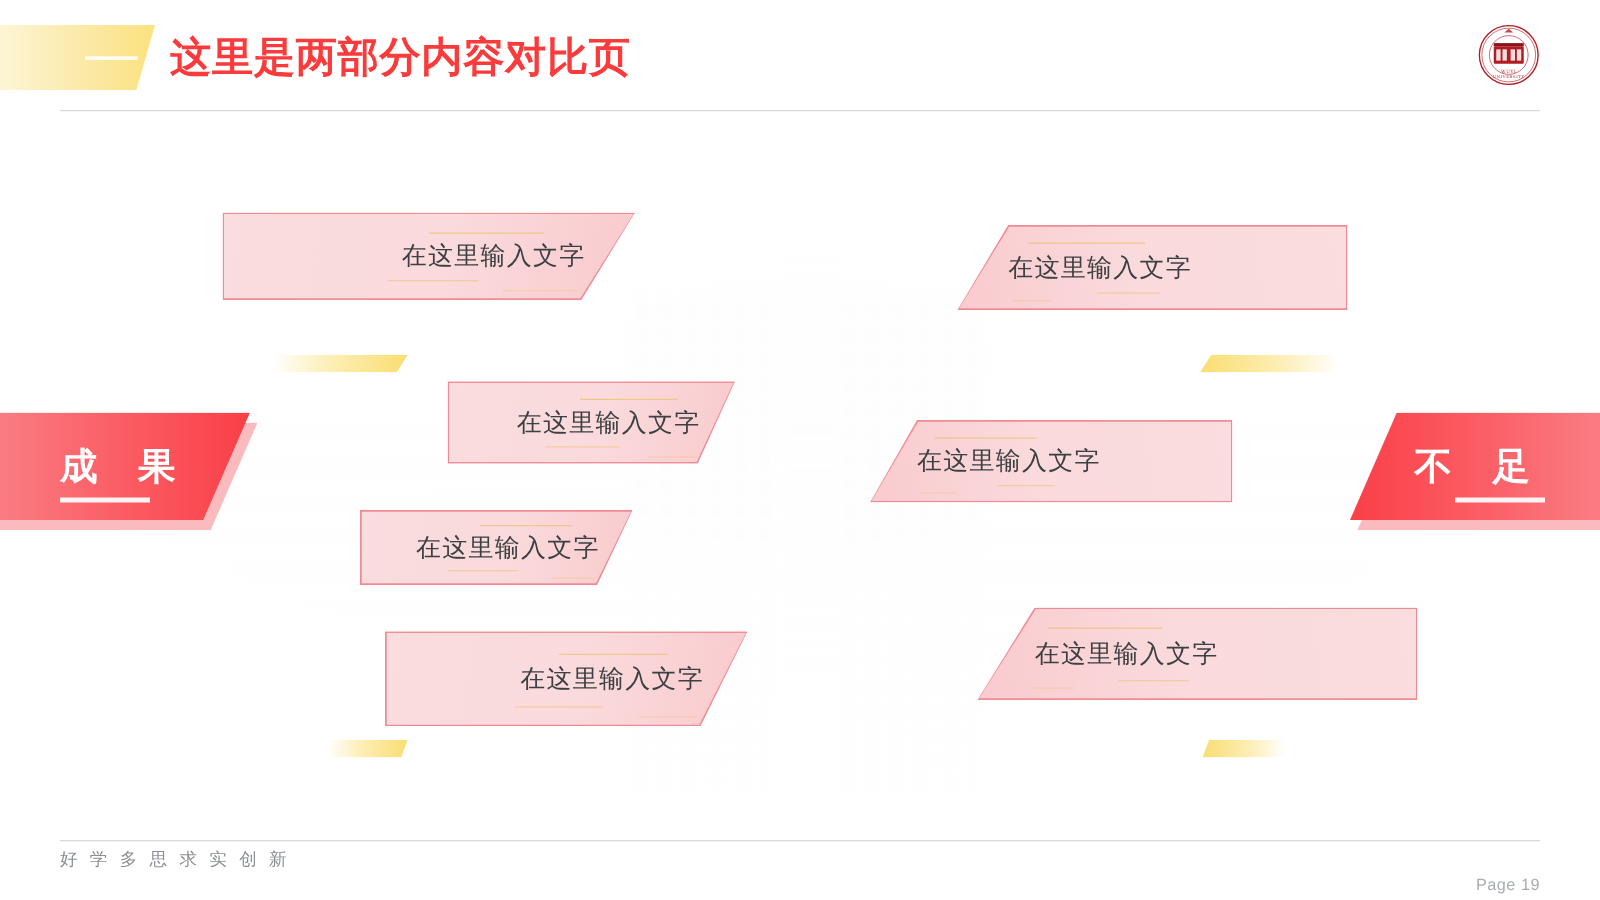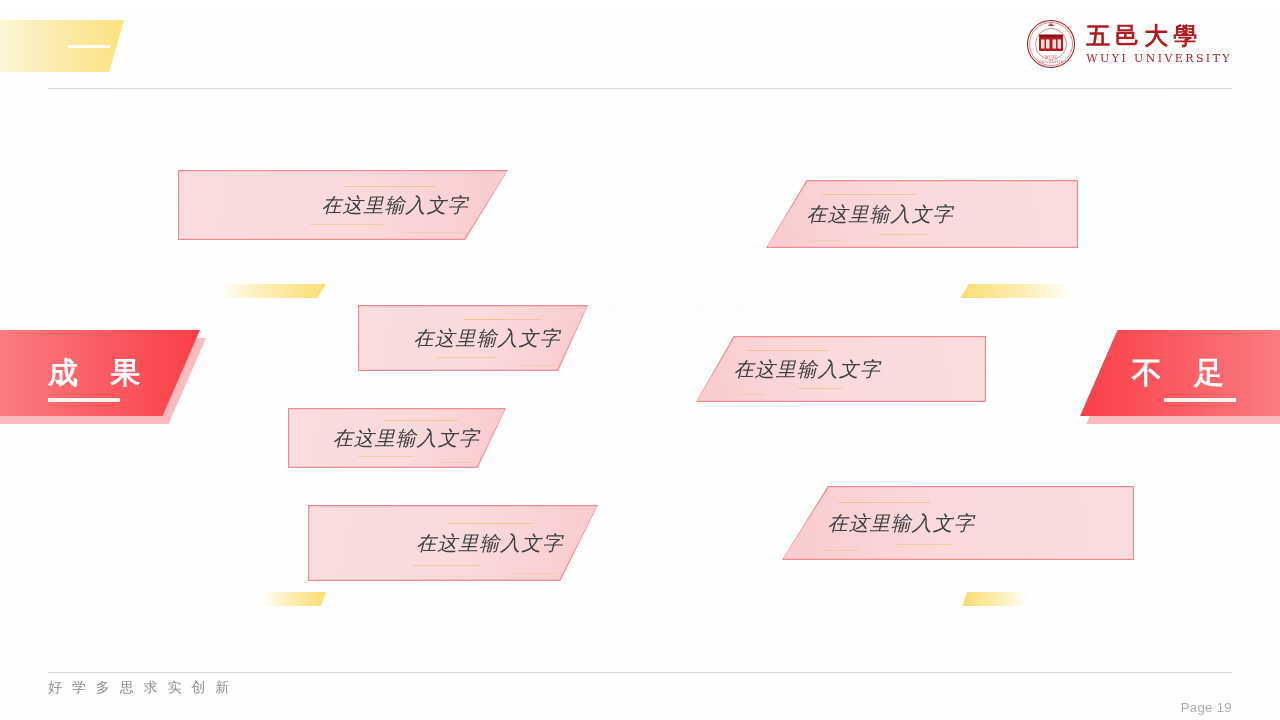--- a/index.html
+++ b/index.html
@@ -247,21 +247,20 @@
     background: linear-gradient(90deg, rgba(251,226,127,0) 0%, rgba(251,226,127,.55) 40%, rgba(250,219,106,.95) 100%);
   }
   .gold-bar.fade-r {
     background: linear-gradient(90deg, rgba(250,219,106,.95) 0%, rgba(251,226,127,.55) 60%, rgba(251,226,127,0) 100%);
   }
 
   
   .pbox {
     position: absolute;
     z-index: 25;
-    font-style: italic;
   }
   .pbox .edge {
     position: absolute;
     inset: 0;
   }
   .pbox .text {
     position: absolute;
     top: 50%;
     transform: translateY(-50%);
     font-size: 20px;
@@ -347,41 +346,38 @@
     <div class="bg-wingR"></div>
     <div class="bg-building"></div>
     <div class="bg-tower"></div>
     <div class="bg-ground"></div>
     <div class="bg-wash"></div>
   </div>
 
   <div class="header">
     <div class="title-tab"></div>
     <div class="title-tab-line"></div>
+    <div class="slide-title">这里是两部分内容对比页</div>
     <div class="header-rule"></div>
 
     <div class="logo">
       <svg class="logo-seal" viewBox="0 0 100 100">
         <circle cx="50" cy="50" r="47" fill="none" stroke="#b01c22" stroke-width="2.2"></circle>
         <circle cx="50" cy="50" r="43" fill="none" stroke="#b01c22" stroke-width="1"></circle>
         <circle cx="50" cy="50" r="31" fill="#ffffff" stroke="#b01c22" stroke-width="1"></circle>
         <rect x="26" y="36" width="48" height="28" rx="2" fill="#b01c22"></rect>
         <rect x="30" y="41" width="7" height="18" fill="#ffffff" opacity=".85"></rect>
         <rect x="40" y="41" width="7" height="18" fill="#ffffff" opacity=".85"></rect>
         <rect x="53" y="41" width="7" height="18" fill="#ffffff" opacity=".85"></rect>
         <rect x="63" y="41" width="7" height="18" fill="#ffffff" opacity=".85"></rect>
         <rect x="26" y="31" width="48" height="5" fill="#8e1216"></rect>
         <path d="M50 8 L57 14 L43 14 Z" fill="#b01c22" opacity=".8"></path>
         <text x="50" y="78" font-size="7" fill="#b01c22" text-anchor="middle" font-family="DejaVu Serif, serif" letter-spacing="1">WUYI</text>
         <text x="50" y="87" font-size="6" fill="#b01c22" text-anchor="middle" font-family="DejaVu Serif, serif" letter-spacing="1">UNIVERSITY</text>
       </svg>
-      <div class="logo-text">
-        <div class="logo-cn">五邑大學</div>
-        <div class="logo-en">WUYI UNIVERSITY</div>
-      </div>
     </div>
   </div>
 
   <div class="gold-bar left-lean fade-l" style="left:218px; top:284px; width:108px;"></div>
   <div class="gold-bar right-lean fade-r" style="left:960px; top:284px; width:112px;"></div>
   <div class="gold-bar left-lean fade-l" style="left:262px; top:592px; width:64px;"></div>
   <div class="gold-bar right-lean fade-r" style="left:962px; top:592px; width:66px;"></div>
 
   <div class="side-banner" id="banner-left">
     <div class="shadow"></div>

